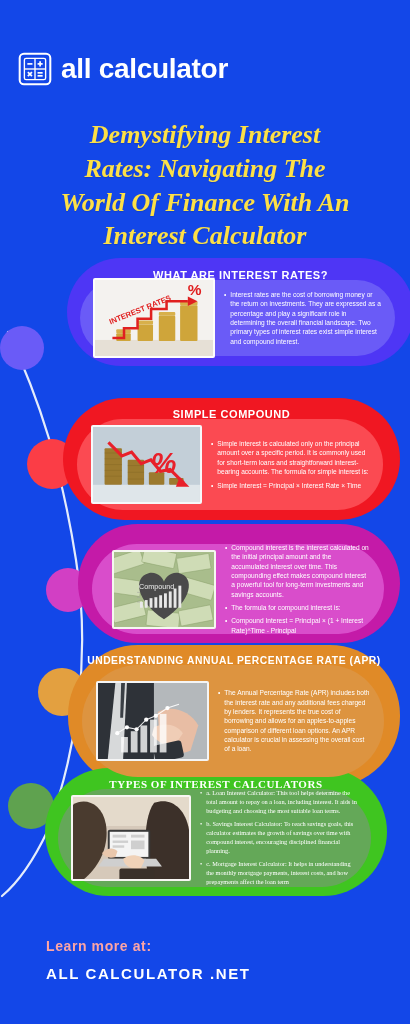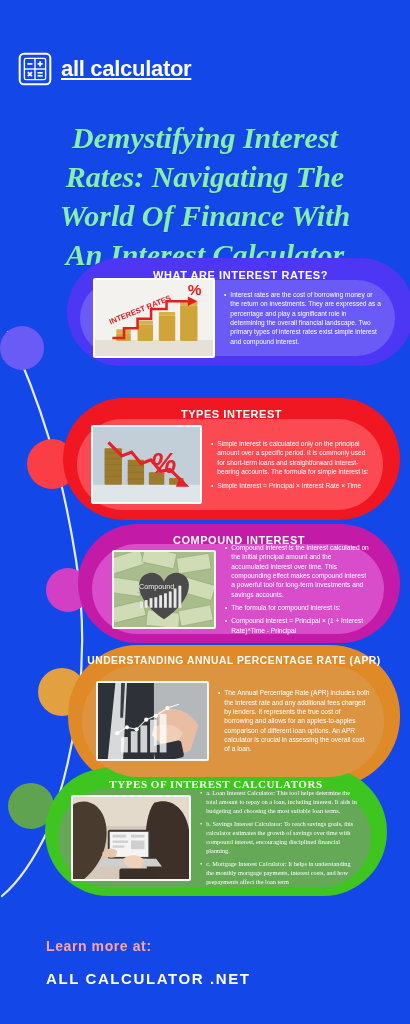--- a/index.html
+++ b/index.html
@@ -10,28 +10,28 @@
     position:relative;
     overflow:hidden;
   }
 
   
   #deco { position:absolute; inset:0; width:410px; height:1024px; pointer-events:none; }
 
   
   .brand { position:absolute; left:18px; top:52px; display:flex; align-items:center; gap:9px; }
   .brand-icon { width:34px; height:34px; }
-  .brand-text { color:#fff; font-size:22px; font-weight:700; letter-spacing:-0.3px;text-decoration:underline; }
+  .brand-text { color:#fff; font-size:28px; font-weight:700; letter-spacing:-0.3px; }
 
   .title {
     position:absolute; left:0; right:0; top:118px;
-    text-align:center; color:#86efac;
+    text-align:center; color:#fde047;
     font-family:"Liberation Serif", serif;
     font-style:italic; font-weight:700;
-    font-size:30px; line-height:1.30;
+    font-size:26px; line-height:1.30;
     padding:0 54px;
     text-shadow:0 1px 1px rgba(0,0,0,.13);
   }
 
   
   .section { position:absolute; }
   .outer {
     position:absolute; inset:0;
     border-radius:70px;
   }
@@ -67,21 +67,21 @@
     padding-left:9px;
     padding-right:4px;
   }
   .body-list .bullet { display:flex; gap:4px; margin-bottom:4px; }
   .body-list .bullet:last-child { margin-bottom:0; }
   .body-list .dot { flex:0 0 auto; line-height:1.42; }
 
   
   .footer { position:absolute; left:46px; top:938px; }
   .footer .learn { color:#fca5a5; font-size:14px; font-weight:700; letter-spacing:0.6px; }
-  .footer .site { color:#fff; font-size:15px; font-weight:700; letter-spacing:1.6px; margin-top:16px; }
+  .footer .site { color:#fff; font-size:15px; font-weight:700; letter-spacing:1.6px; margin-top:11px; }
 
   
   .art { position:absolute; inset:0; }
 </style>
 </head>
 <body>
 
 <svg id="deco" viewBox="0 0 410 1024" xmlns="http://www.w3.org/2000/svg">
   <path d="M 8 332 C 40 400, 62 470, 76 560 C 90 650, 80 740, 48 830 C 30 868, 14 886, 2 896" fill="none" stroke="#e4ecfb" stroke-width="2.2" stroke-linecap="round"></path>
   <circle cx="22" cy="348" r="22" fill="#6a5bf7"></circle>
@@ -142,21 +142,21 @@
       <div class="bullet">
         <span class="dot">•</span>
         <span>Interest rates are the cost of borrowing money or the return on investments. They are expressed as a percentage and play a significant role in determining the overall financial landscape. Two primary types of interest rates exist simple interest and compound interest.</span>
       </div>
     </div>
   </div>
 </div>
 
 <div class="section" style="left:63px; top:398px; width:337px; height:122px;">
   <div class="outer" style="background:#f01722;"></div>
-  <div class="head" style="top:4px;">TYPES INTEREST</div>
+  <div class="head" style="top:4px;">SIMPLE COMPOUND</div>
   <div class="inner" style="left:14px; top:21px; right:17px; bottom:10px; background:#fb4a52;">
     <div class="thumb" style="width:111px; height:79px; margin-left:14px; background:#c9d4dc;">
       <svg class="art" viewBox="0 0 111 79" xmlns="http://www.w3.org/2000/svg">
         <rect width="111" height="79" fill="#c3cfd8"></rect>
         <rect y="60" width="111" height="19" fill="#dfe6ea"></rect>
         <g fill="#9c7a2e">
           <rect x="12" y="22" width="18" height="38" rx="1"></rect>
           <rect x="36" y="34" width="17" height="26" rx="1"></rect>
           <rect x="58" y="47" width="16" height="13" rx="1"></rect>
           <rect x="79" y="53" width="15" height="7" rx="1"></rect>
@@ -184,21 +184,20 @@
       <div class="bullet">
         <span class="dot">•</span>
         <span>Simple Interest = Principal × Interest Rate × Time</span>
       </div>
     </div>
   </div>
 </div>
 
 <div class="section" style="left:78px; top:524px; width:322px; height:119px;">
   <div class="outer" style="background:#c41aa8;"></div>
-  <div class="head" style="top:4px;">COMPOUND INTEREST</div>
   <div class="inner" style="left:14px; top:20px; right:16px; bottom:9px; background:#d94dcb;">
     <div class="thumb" style="width:104px; height:79px; margin-left:20px; background:#b9c79b;">
       <svg class="art" viewBox="0 0 104 79" xmlns="http://www.w3.org/2000/svg">
         <rect width="104" height="79" fill="#a9bd8c"></rect>
         <g fill="#cfdcb6" stroke="#8aa06b" stroke-width="0.5">
           <rect x="-4" y="2" width="34" height="16" rx="1" transform="rotate(-18 13 10)"></rect>
           <rect x="30" y="-2" width="34" height="16" rx="1" transform="rotate(12 47 6)"></rect>
           <rect x="66" y="4" width="34" height="16" rx="1" transform="rotate(-9 83 12)"></rect>
           <rect x="-6" y="28" width="34" height="16" rx="1" transform="rotate(8 11 36)"></rect>
           <rect x="70" y="30" width="34" height="16" rx="1" transform="rotate(16 87 38)"></rect>

